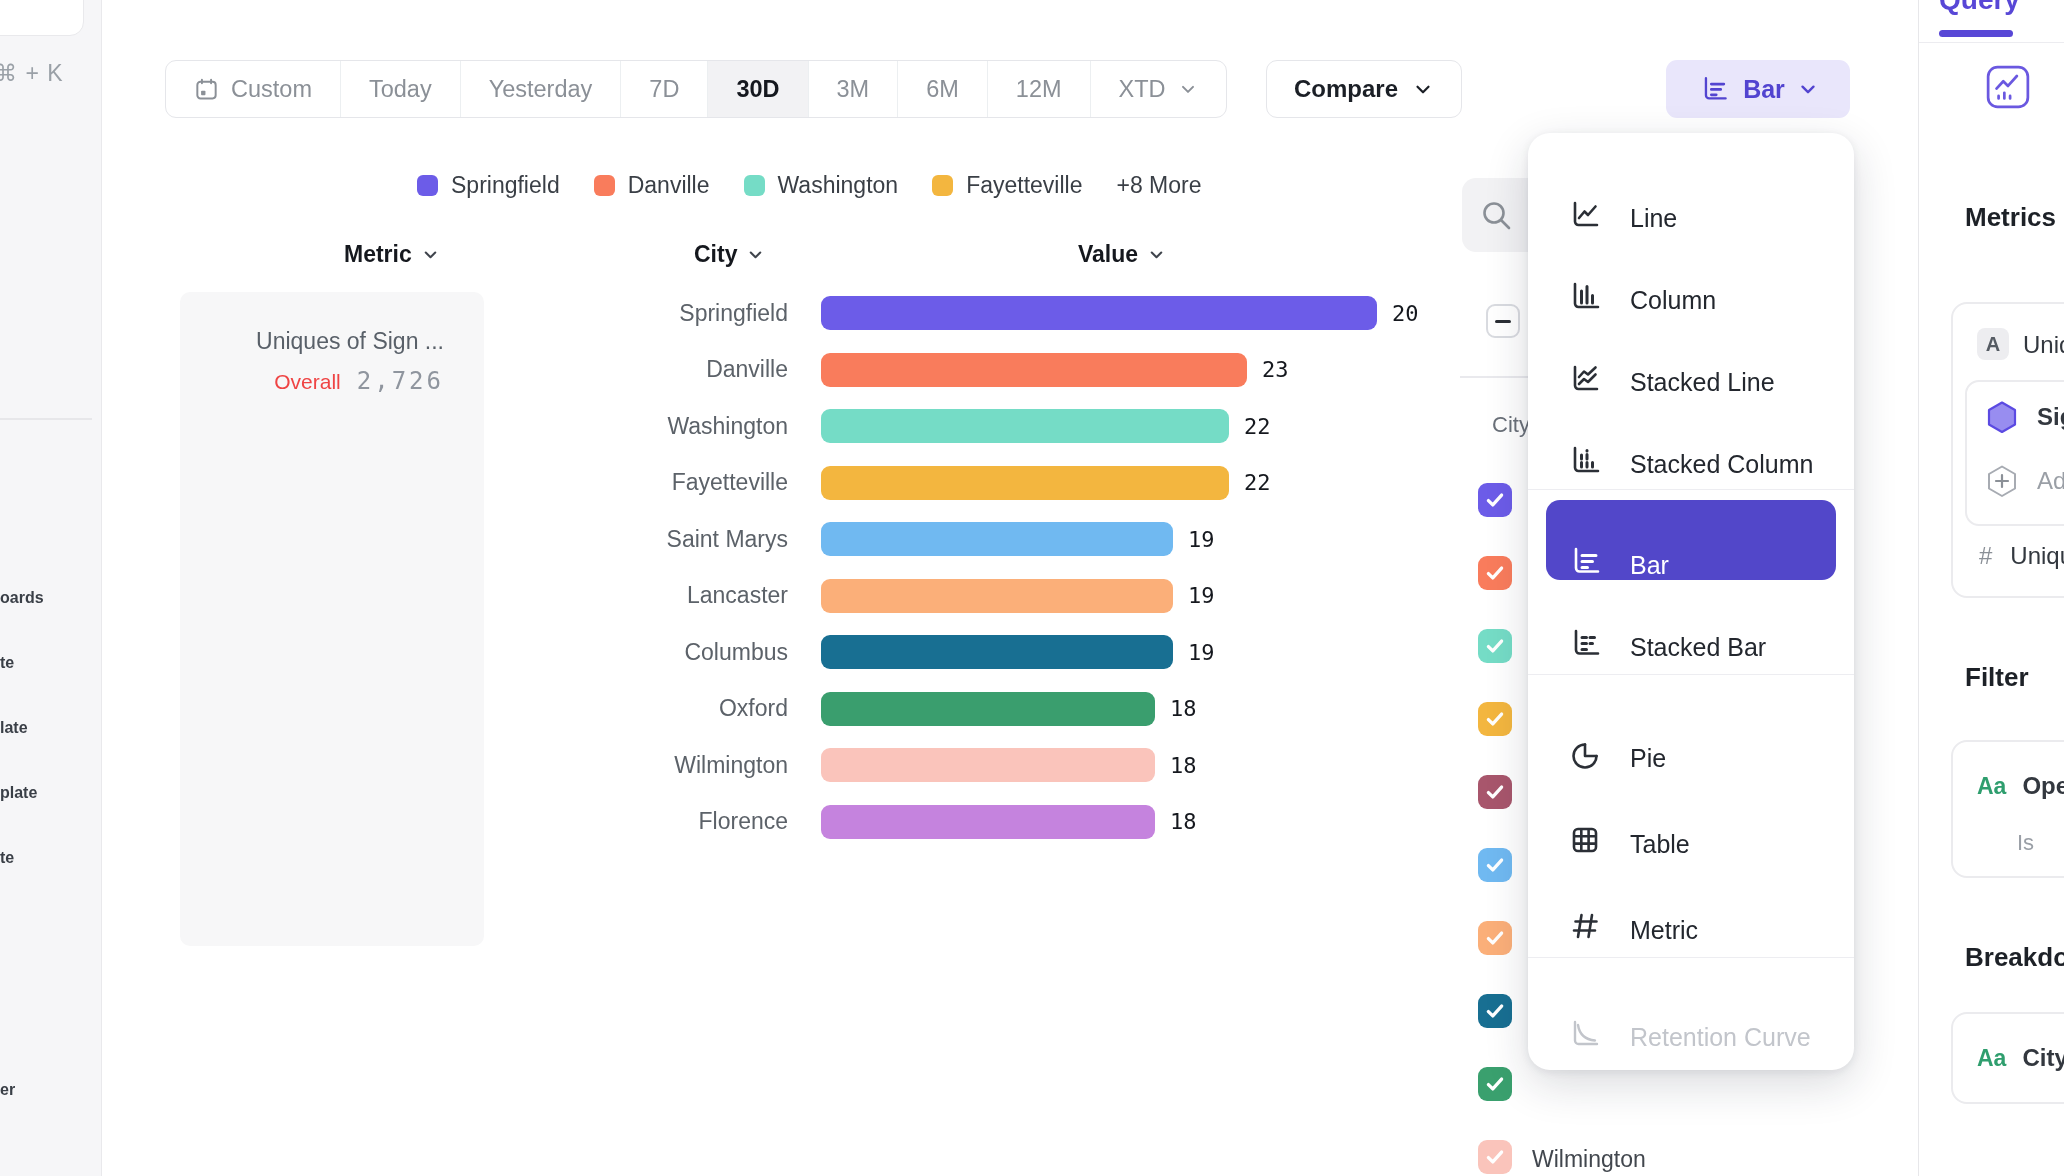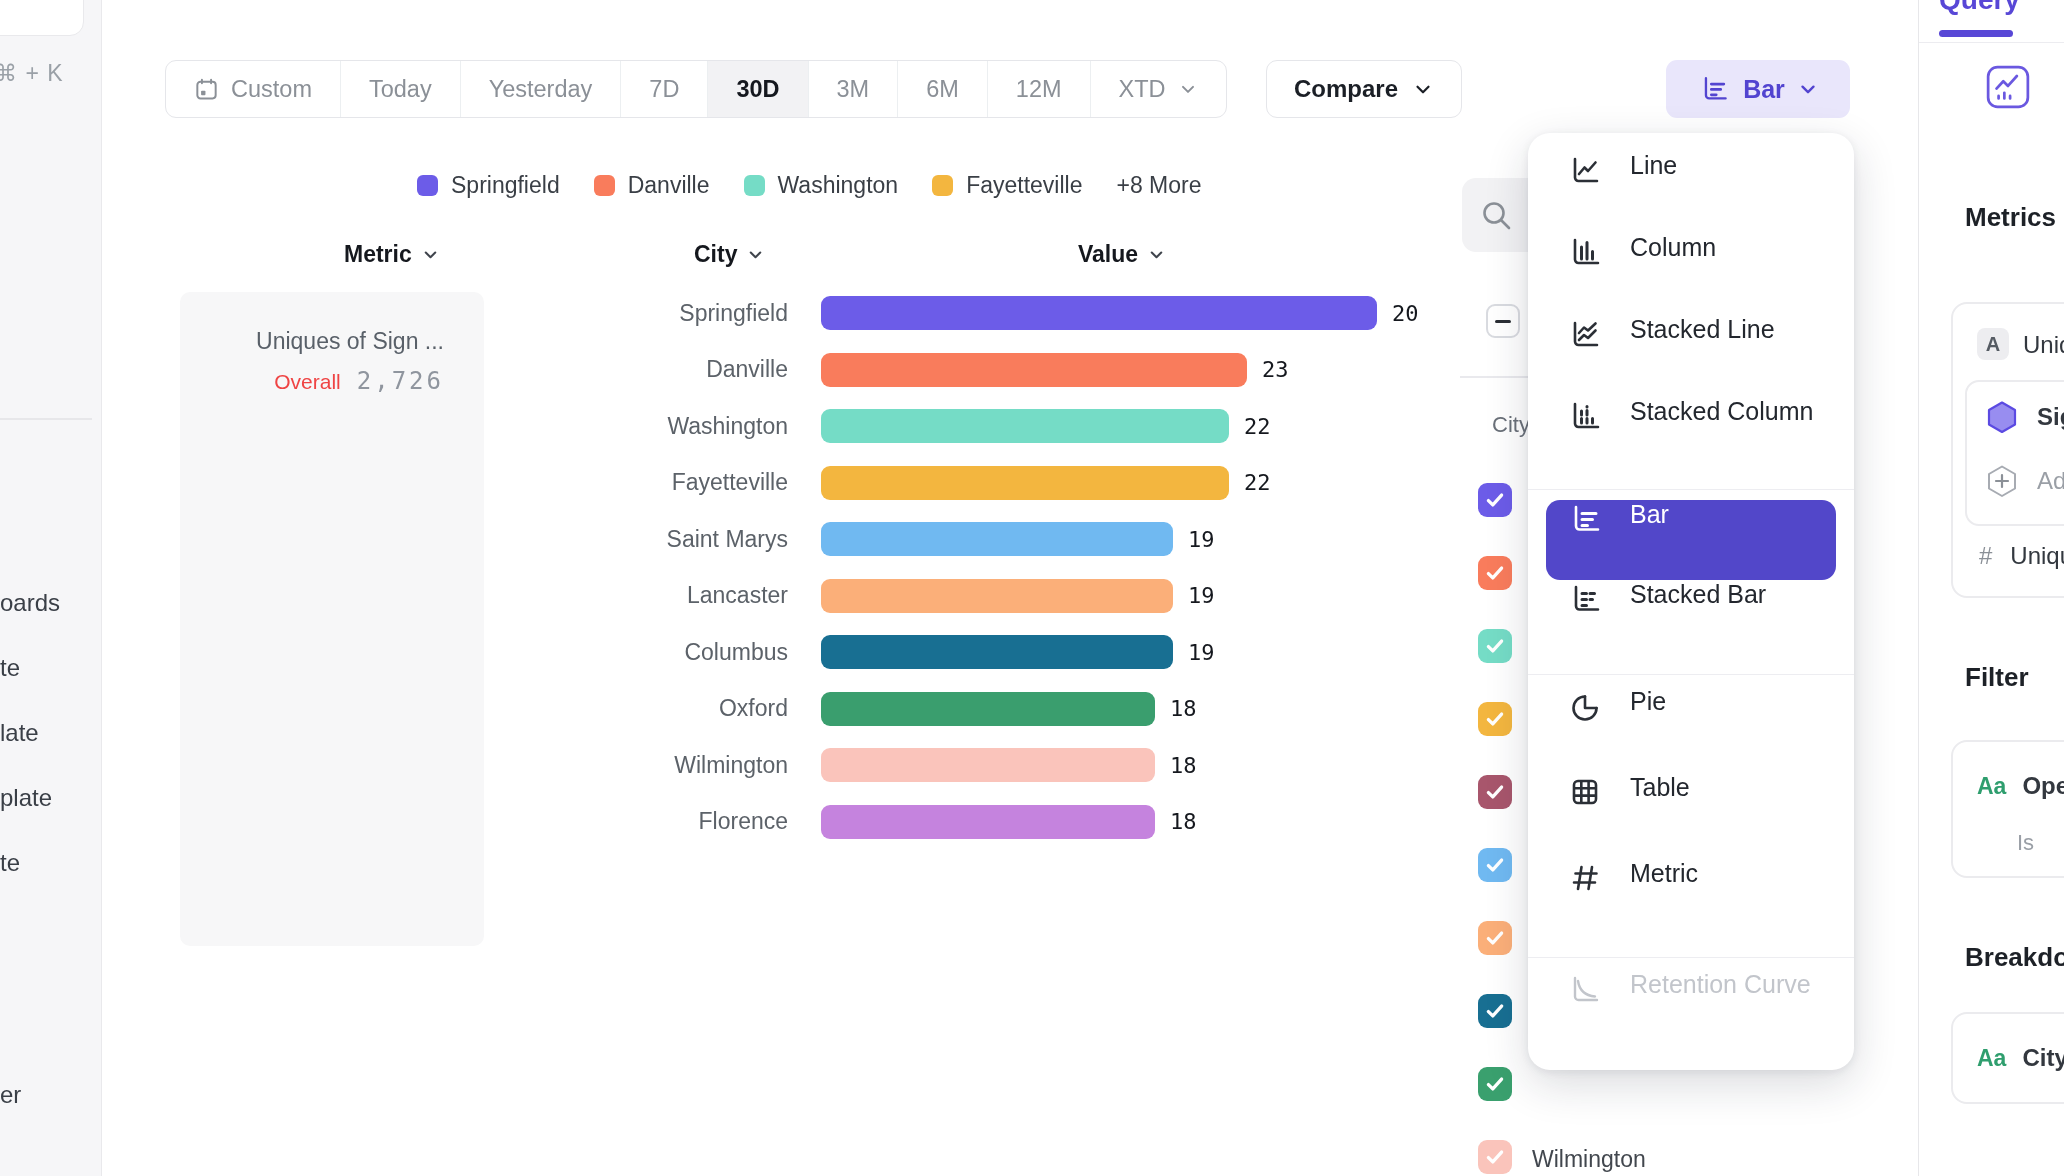--- a/index.html
+++ b/index.html
@@ -8,21 +8,21 @@
     font-family:"Liberation Sans",sans-serif;color:#22262e;
     -webkit-font-smoothing:antialiased;
   }
   svg{display:block;}
 
   
   .rail{position:absolute;left:0;top:0;width:101px;height:1176px;background:#f6f6f8;border-right:1px solid #e9e9ec;z-index:15;}
   .rail-pill{position:absolute;left:-34px;top:-20px;width:116px;height:54px;background:#fff;border:1.5px solid #e9e9ec;border-radius:14px;}
   .rail-k{position:absolute;left:-6px;top:60px;font-size:23px;color:#9aa0a7;letter-spacing:1px;white-space:nowrap;}
   .rail-div{position:absolute;left:0;top:418px;width:92px;height:1.5px;background:#e7e7ea;}
-  .rail-item{position:absolute;left:0;font-size:24px;font-weight:400;color:#3a3f47;white-space:nowrap;}
+  .rail-item{position:absolute;left:0;font-size:16px;font-weight:700;color:#3a3f47;white-space:nowrap;}
 
   
   .ranges{position:absolute;left:165px;top:60px;height:58px;display:flex;align-items:stretch;border:1.5px solid #e5e6ea;border-radius:11px;background:#fff;overflow:hidden;box-sizing:border-box;}
   .rseg{display:flex;align-items:center;gap:12px;padding:0 28px;font-size:23.5px;color:#8b9097;border-right:1.5px solid #eceff1;cursor:pointer;white-space:nowrap;}
   .rseg:last-child{border-right:none;align-items:center;}
   .rseg.on{background:#f2f2f4;color:#15181e;font-weight:700;}
   .compare{position:absolute;left:1266px;top:60px;height:58px;width:196px;border:1.5px solid #e5e6ea;border-radius:11px;display:flex;align-items:center;justify-content:center;gap:14px;font-size:24px;font-weight:600;color:#1b1f26;box-sizing:border-box;cursor:pointer;background:#fff;}
   .ctype{position:absolute;left:1666px;top:60px;height:58px;width:184px;background:#e9e6fb;border-radius:11px;display:flex;align-items:center;justify-content:center;gap:12px;font-size:25px;font-weight:700;color:#5244d0;cursor:pointer;}
 
   
@@ -54,21 +54,21 @@
   .bd-div{position:absolute;left:1460px;top:376px;width:70px;height:1.5px;background:#e9e9ed;z-index:10;}
   .bd-city{position:absolute;left:1492px;top:412px;font-size:22px;color:#6a7079;z-index:10;}
   .cbcol{position:absolute;left:1478px;top:483px;display:flex;flex-direction:column;gap:39px;z-index:12;}
   .cb{width:34px;height:34px;border-radius:9px;display:flex;align-items:center;justify-content:center;cursor:pointer;}
   .bd-wil{position:absolute;left:1532px;top:1146px;font-size:23px;color:#42474e;font-weight:500;z-index:12;}
 
   
   .menu{position:absolute;left:1528px;top:133px;width:326px;background:#fff;border-radius:22px;
         box-shadow:0 14px 44px rgba(25,28,50,.16),0 2px 8px rgba(25,28,50,.08);
         padding:18px 0;z-index:50;box-sizing:border-box;}
-  .mi{height:82px;display:flex;align-items:flex-start;gap:26px;padding-left:38px;font-size:25px;color:#23272e;cursor:pointer;}
+  .mi{height:82px;display:flex;align-items:flex-end;gap:26px;padding-left:38px;font-size:25px;color:#23272e;cursor:pointer;}
   .mi svg{color:#2b2f36;flex:0 0 auto;}
   .mi.tall{height:86px;}
   .mi.sel{background:#5247c9;color:#fff;border-radius:14px;margin:4px 18px 0 18px;height:80px;padding-left:20px;}
   .mi.sel svg{color:#fff;}
   .mi.dis{color:#c2c5cb;cursor:default;}
   .mi.dis svg{color:#c2c5cb;}
   .mdiv{height:1px;background:#ededf1;margin:10px 0;}
   .mdiv.m2{margin:12px 0;}
 
   

